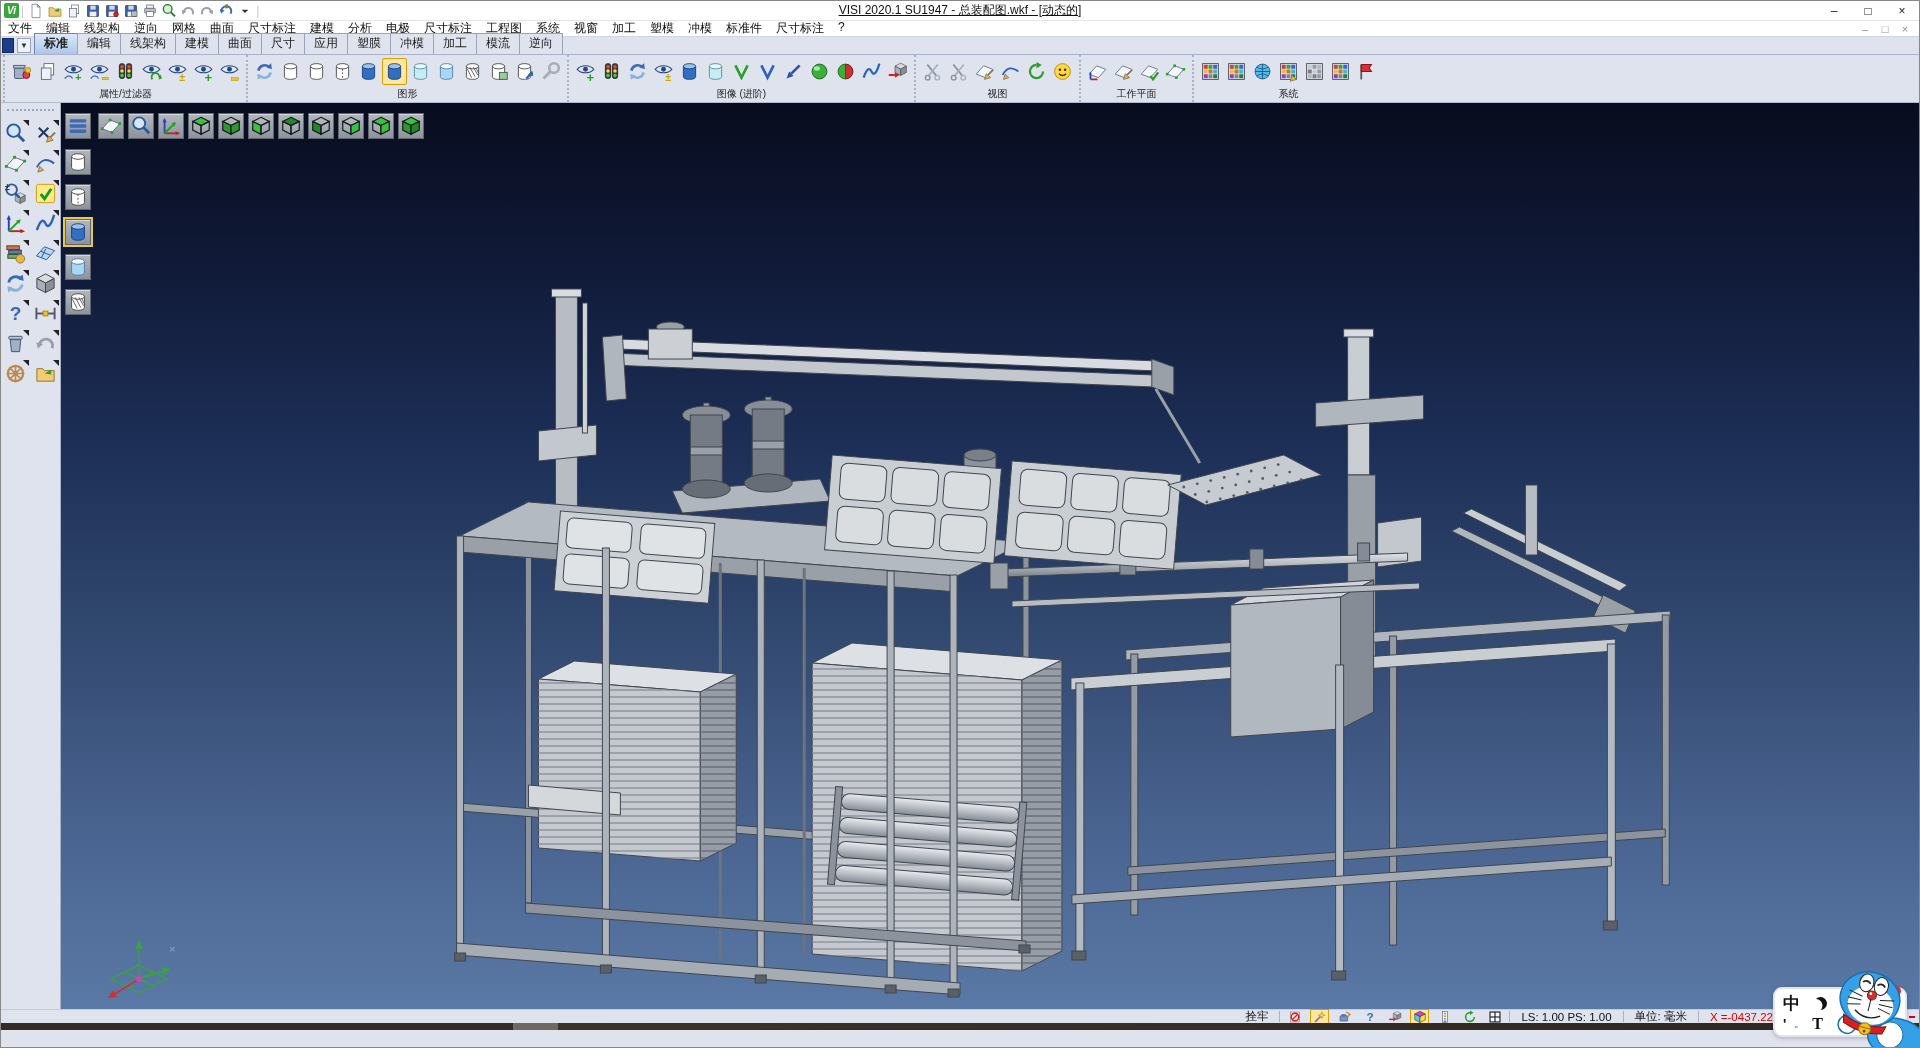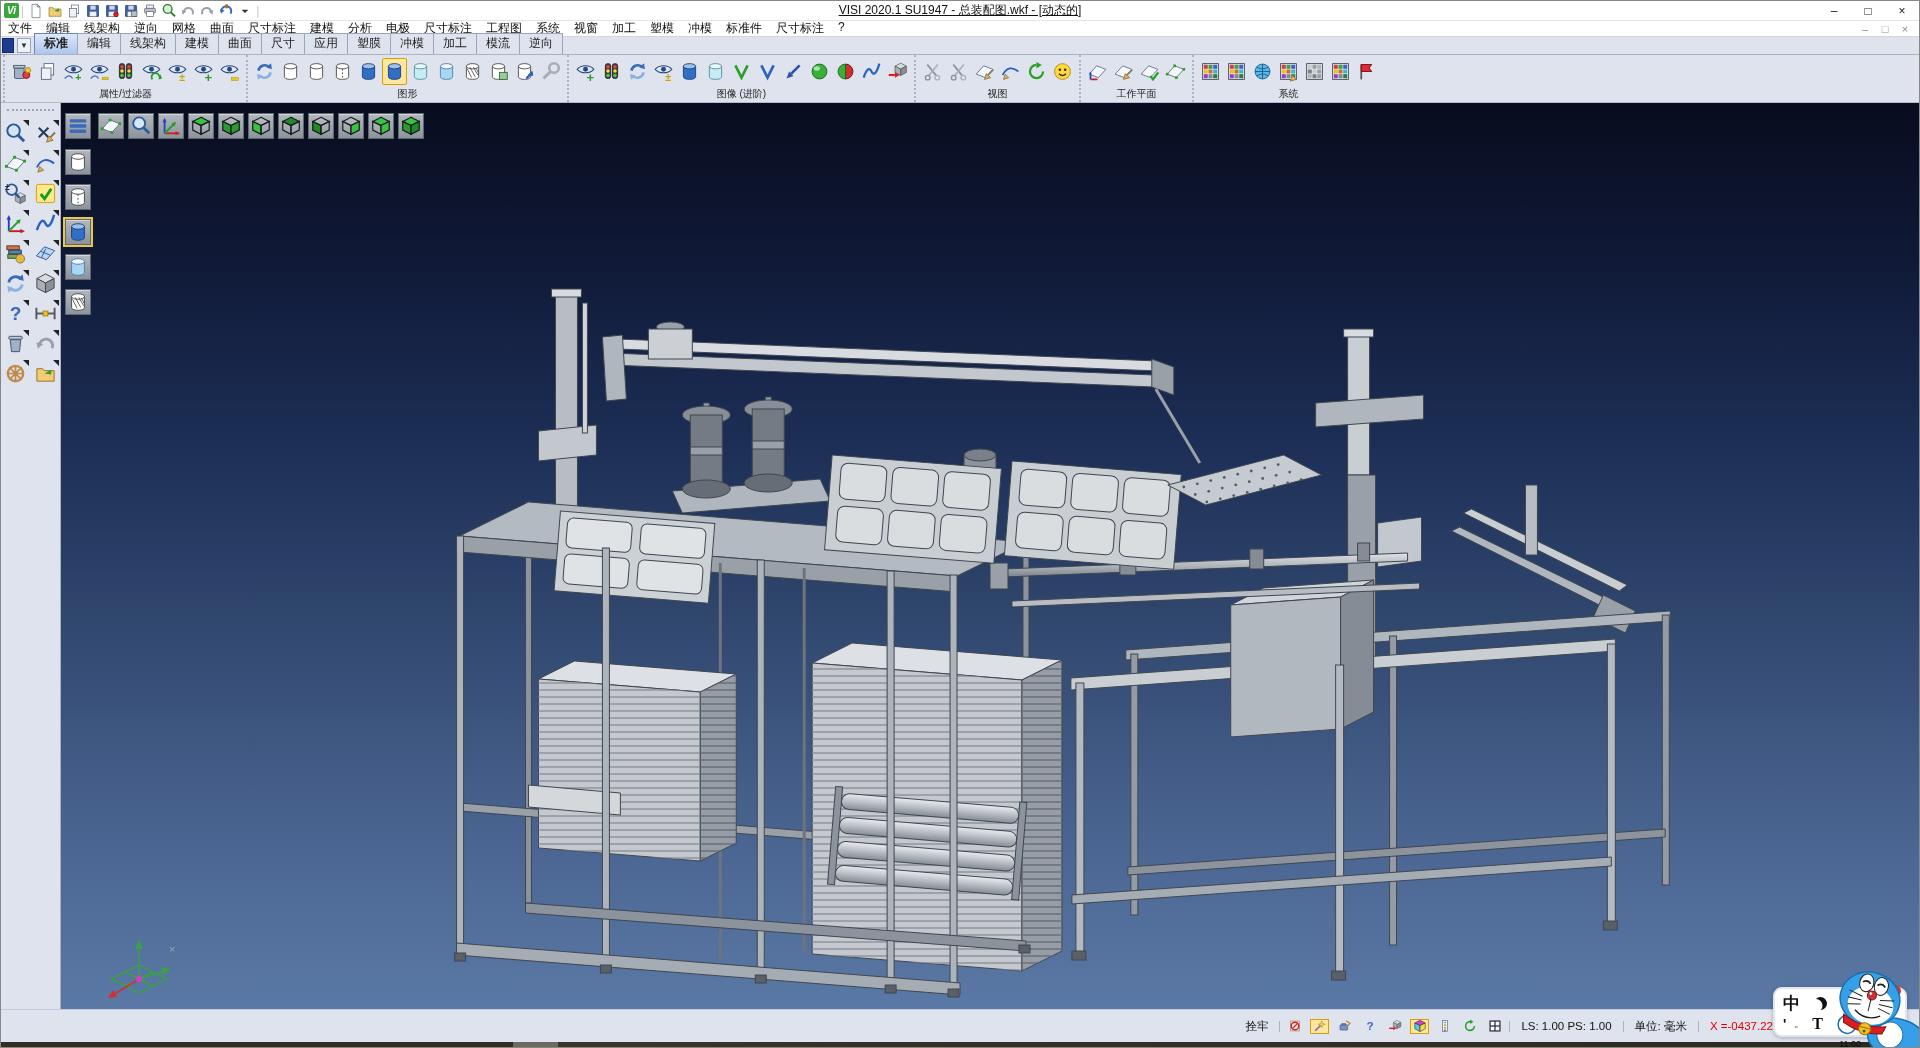--- a/index.html
+++ b/index.html
@@ -46,21 +46,21 @@
   .vbtn{width:26px;height:26px;background:linear-gradient(#b2b7be,#8d939c);border:1px solid #60666e;box-shadow:inset 0 1px 0 #d4d8dc;display:flex;align-items:center;justify-content:center;}
   .vbtn svg{width:22px;height:22px;}
   .vbtn.sel{outline:2px solid #e8c84a;}
   .vp-row{position:absolute;top:10px;left:37px;display:flex;gap:4px;}
   .vp-menu{position:absolute;top:10px;left:4px;}
   .vp-strip{position:absolute;top:46px;left:4px;display:flex;flex-direction:column;gap:9px;}
   .machine-svg{position:absolute;inset:0;width:100%;height:100%;}
   .ucs{position:absolute;left:38px;top:828px;width:80px;height:76px;}
   
   .statusA{height:16px;background:#dfe3ee;border-top:1px solid #b2bace;display:flex;align-items:center;justify-content:flex-end;font-size:11.5px;color:#111;}
-  .statusB{height:33px;background:#dfe3ee;border-top:1px solid #c4cada;display:flex;align-items:center;justify-content:flex-end;font-size:11.5px;color:#111;}
+  .statusB{height:14px;background:#dfe3ee;border-top:1px solid #c4cada;display:flex;align-items:center;justify-content:flex-end;font-size:11.5px;color:#111;}
   .sep{border-left:1px solid #aab2c4;height:11px;margin:0 5px;}
   .dots{border-left:2px dotted #9aa6c0;height:11px;margin:0 5px;}
   .search-wrap{display:flex;align-items:center;background:#fff;border:1px solid #7a86a8;height:13px;width:122px;padding:0 2px;}
   .search-wrap input{border:none;outline:none;flex:1;font-size:10px;height:11px;padding:0;min-width:0;}
   .search-wrap svg{width:11px;height:11px;flex:none;}
   .sb-cell{padding:0 6px;white-space:nowrap;}
   .sbicon{width:19px;height:15px;display:flex;align-items:center;justify-content:center;border:1px solid transparent;}
   .sbicon svg{width:14px;height:14px;}
   .sbicon.sel{background:#ffe7a2;border-color:#dc9e00;}
   .coord{color:#dd0000;white-space:nowrap;}

